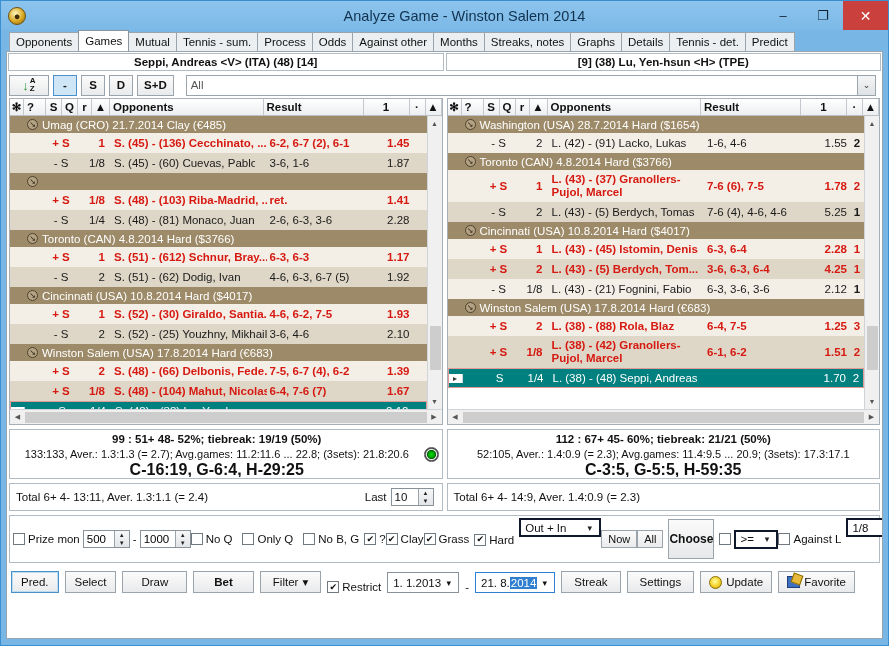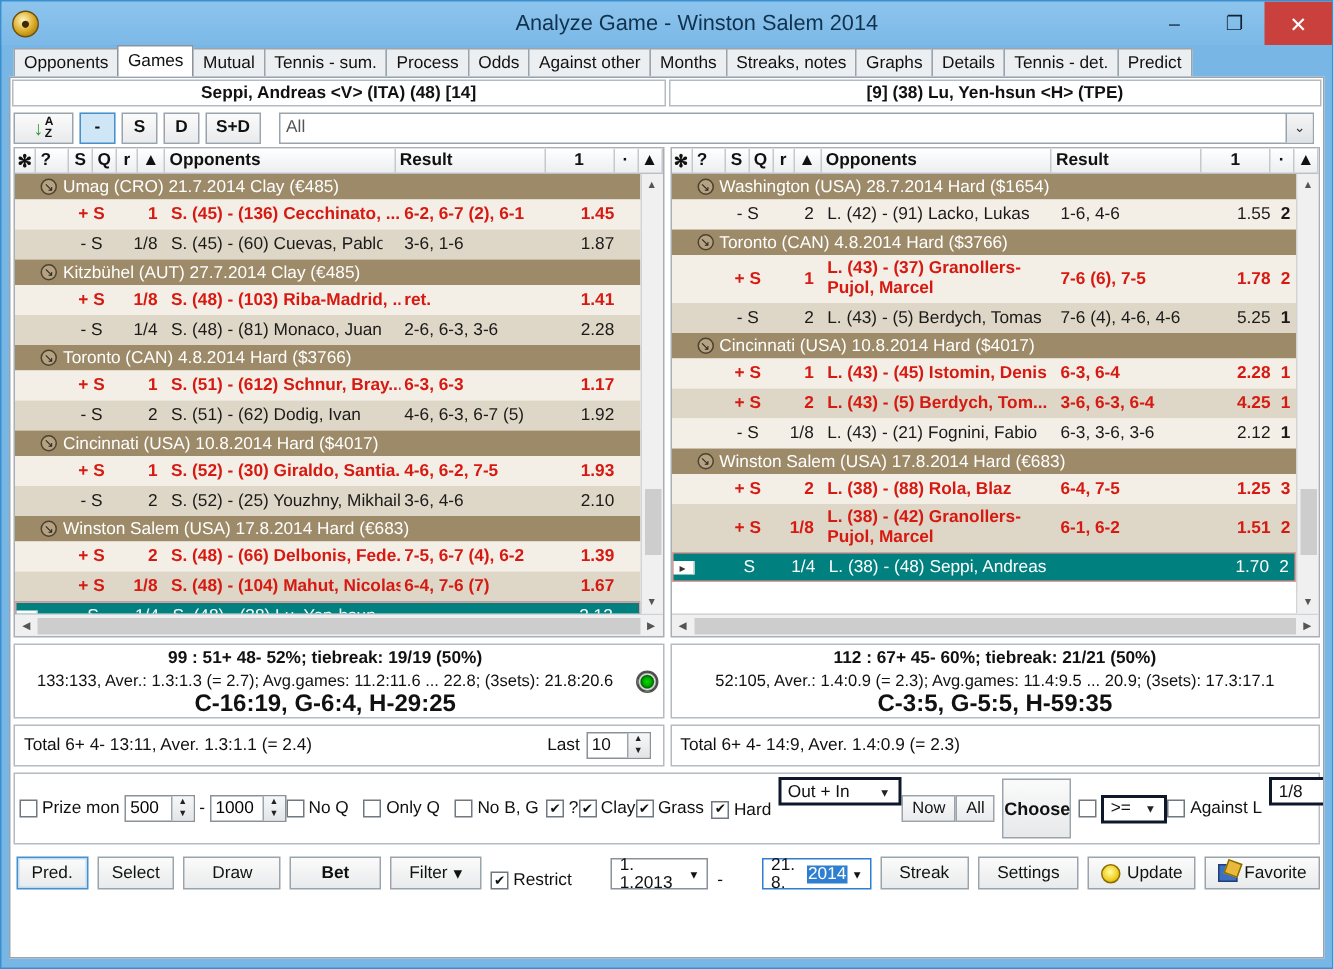--- a/index.html
+++ b/index.html
@@ -306,21 +306,21 @@
     background: linear-gradient(to bottom,#fbfbfb,#e9eaec);
     display: flex; align-items: center; justify-content: center;
     font-size: 11.5px; color: #111; padding: 0 9px; white-space: nowrap;
     gap: 4px;
   }
   .bb.focus { border: 1px solid #4a90c8; box-shadow: inset 0 0 0 1px #bcdcf4; }
   .bb.bold { font-weight: bold; }
   .datebox {
     height: 21px; border: 1px solid #8a9299; background: #fff;
     display: flex; align-items: center; padding: 0 2px 0 5px;
-    font-size: 11.5px; color: #111; margin-left: 20px;
+    font-size: 11.5px; color: #111;
   }
   .datebox .carr { width: 15px; text-align: center; font-size: 9px; }
   .sel-hl { background: #2f7fd0; color: #fff; padding: 0 1px; }
   .bulb {
     width: 13px; height: 13px; border-radius: 50%;
     background: radial-gradient(circle at 45% 40%, #ffffa0, #f2cc20 60%, #b08d00);
     border: 1px solid #8a6d00;
   }
   .book {
     width: 13px; height: 12px; background: #3f6fc0;
@@ -432,21 +432,20 @@
                 <div class="cell r" style="width: 32px;">1/8</div>
                 <div class="cell opp" style="padding-left: 6px;">S. (45) - (60) Cuevas, Pablo</div>
                 <div class="cell " style="width: 104px; margin-left: 12px;">3-6, 1-6</div>
                 <div class="cell r" style="width: 42px;">1.87</div>
                 <div class="cell c" style="width: 14px;"></div>
               </div>
               <div class="trow grp-row">
                 <div class="gutter"></div>
                 <div class="grp-label" style="flex: 1 1 0%;">
                   <span class="grp-circle">↘</span>
-                  <span>Kitzbühel (AUT) 27.7.2014  Clay  (€485)</span>
                 </div>
               </div>
               <div class="trow data-row odd red">
                 <div class="gutter"></div>
                 <div class="brown-gutter"></div>
                 <div class="cell c" style="width: 30px;">+ S</div>
                 <div class="cell r" style="width: 32px;">1/8</div>
                 <div class="cell opp" style="padding-left: 6px;">S. (48) - (103) Riba-Madrid, ...</div>
                 <div class="cell " style="width: 104px;">ret.</div>
                 <div class="cell r" style="width: 42px;">1.41</div>

